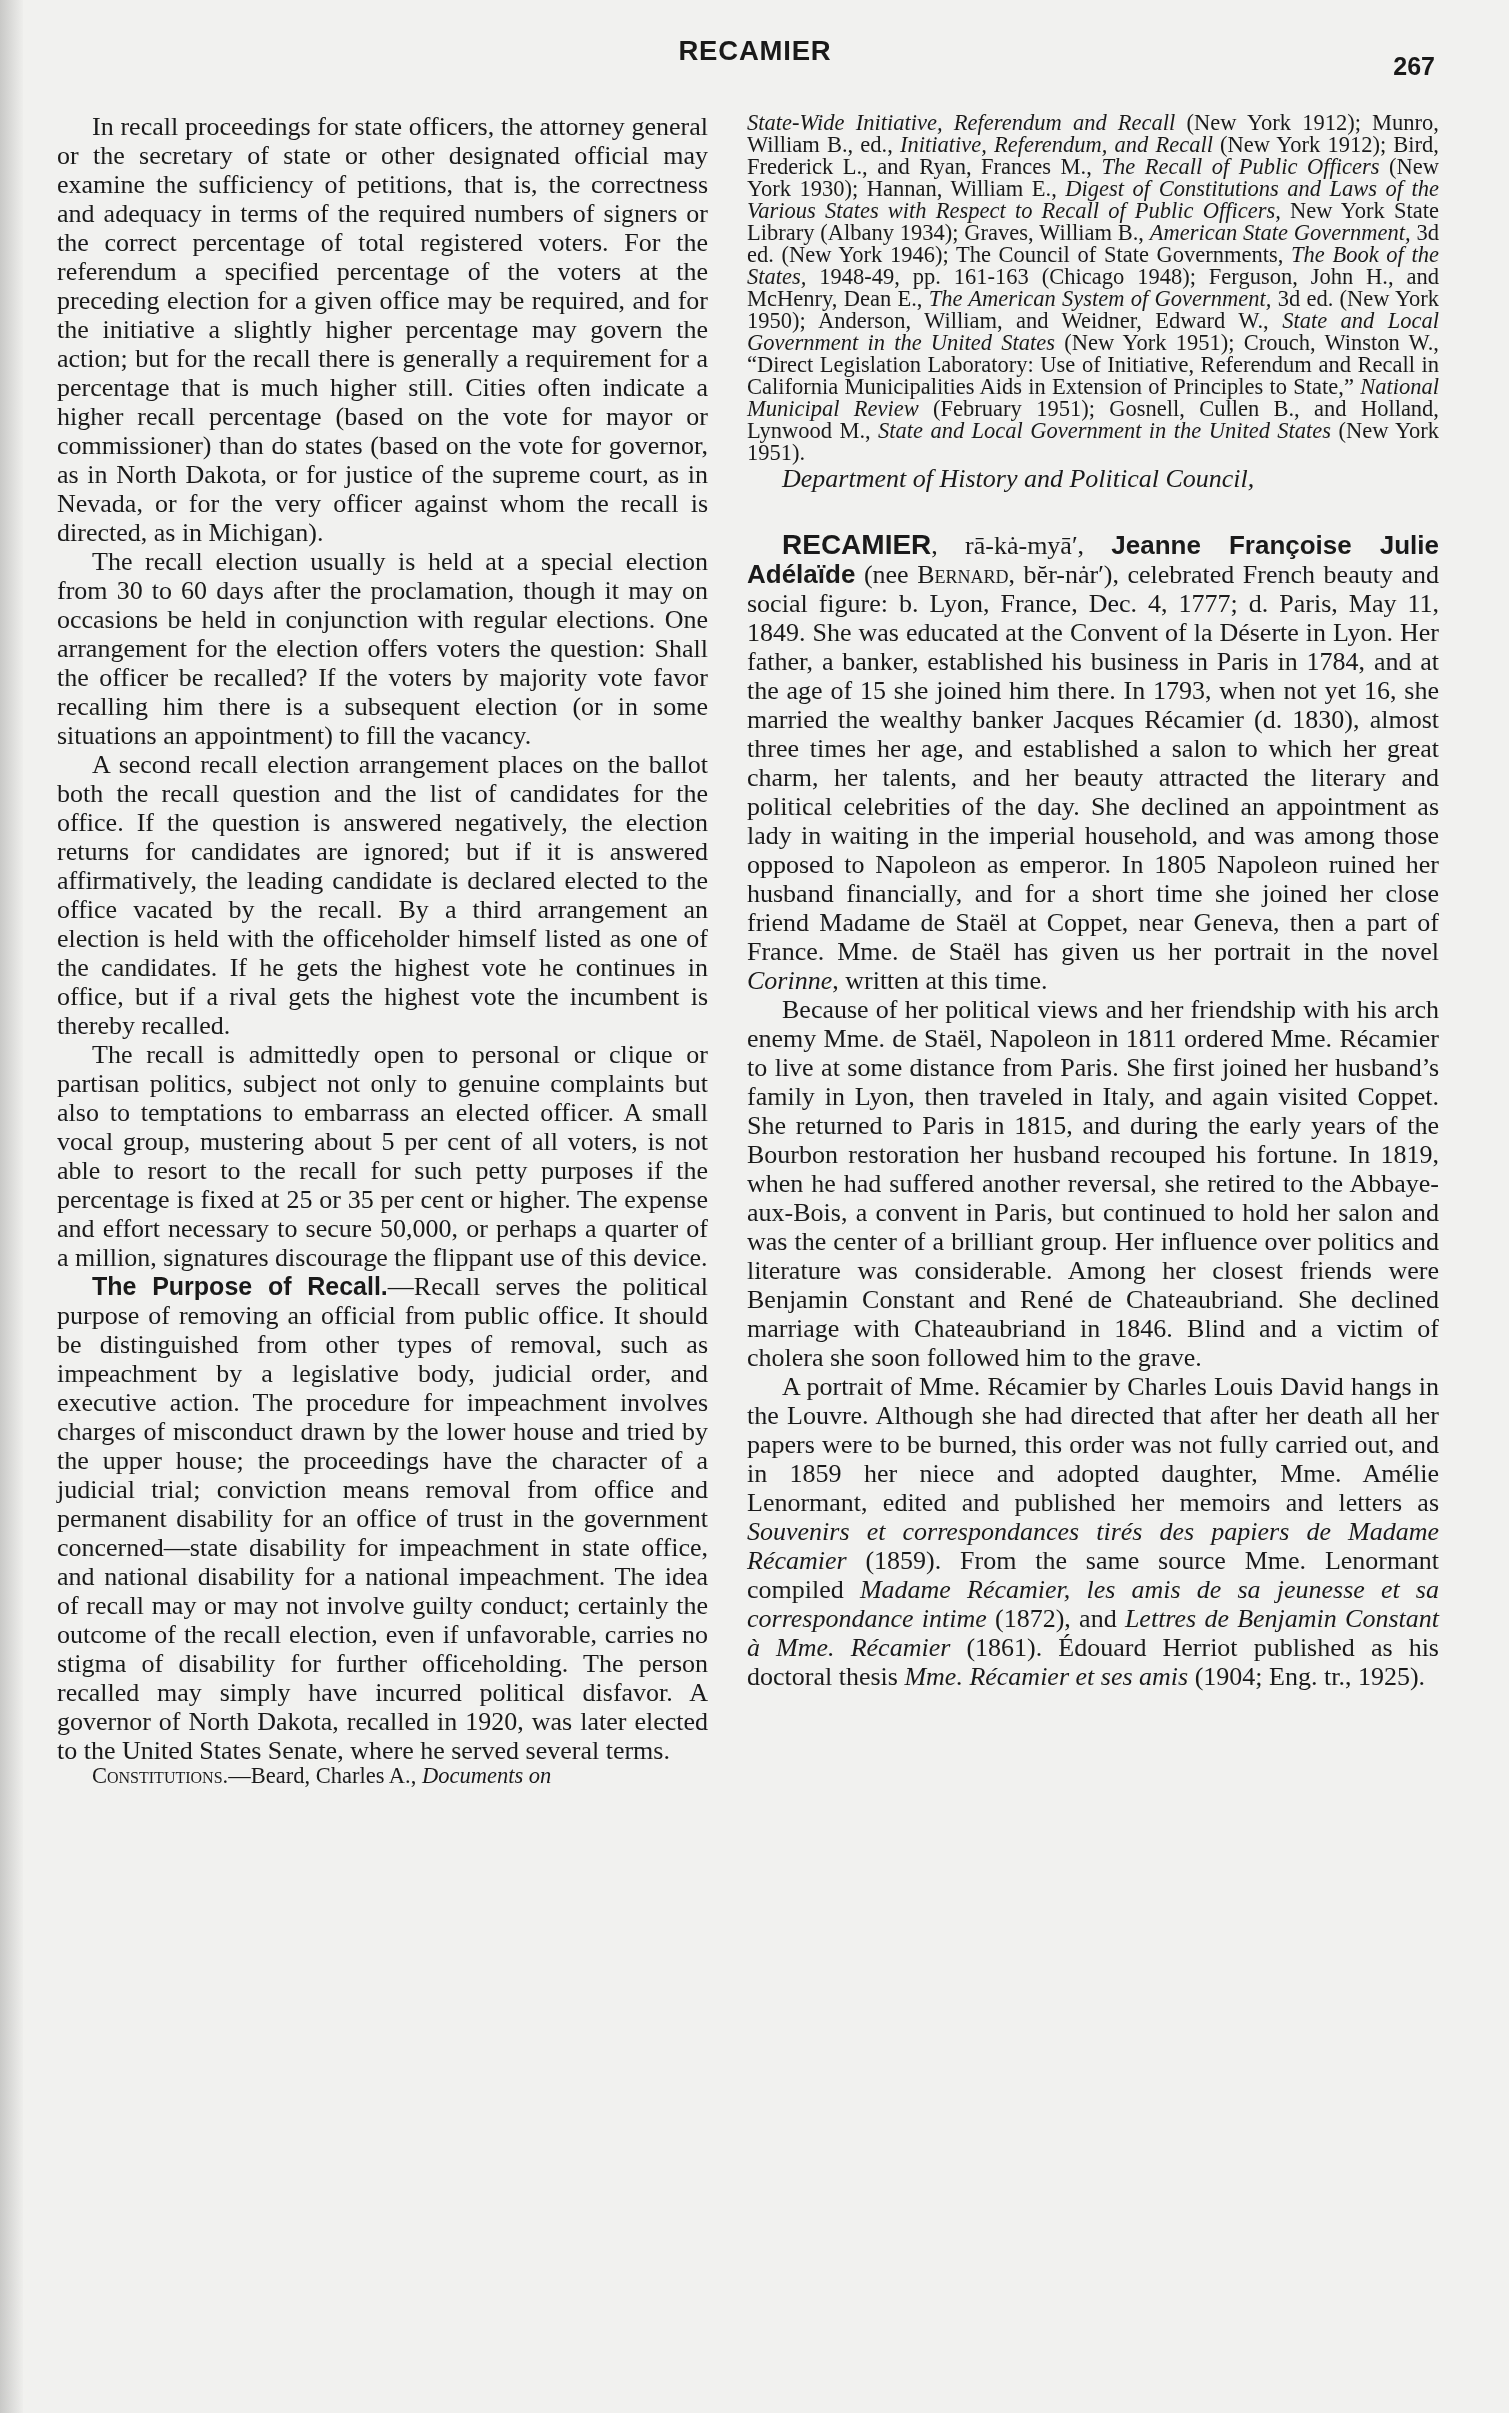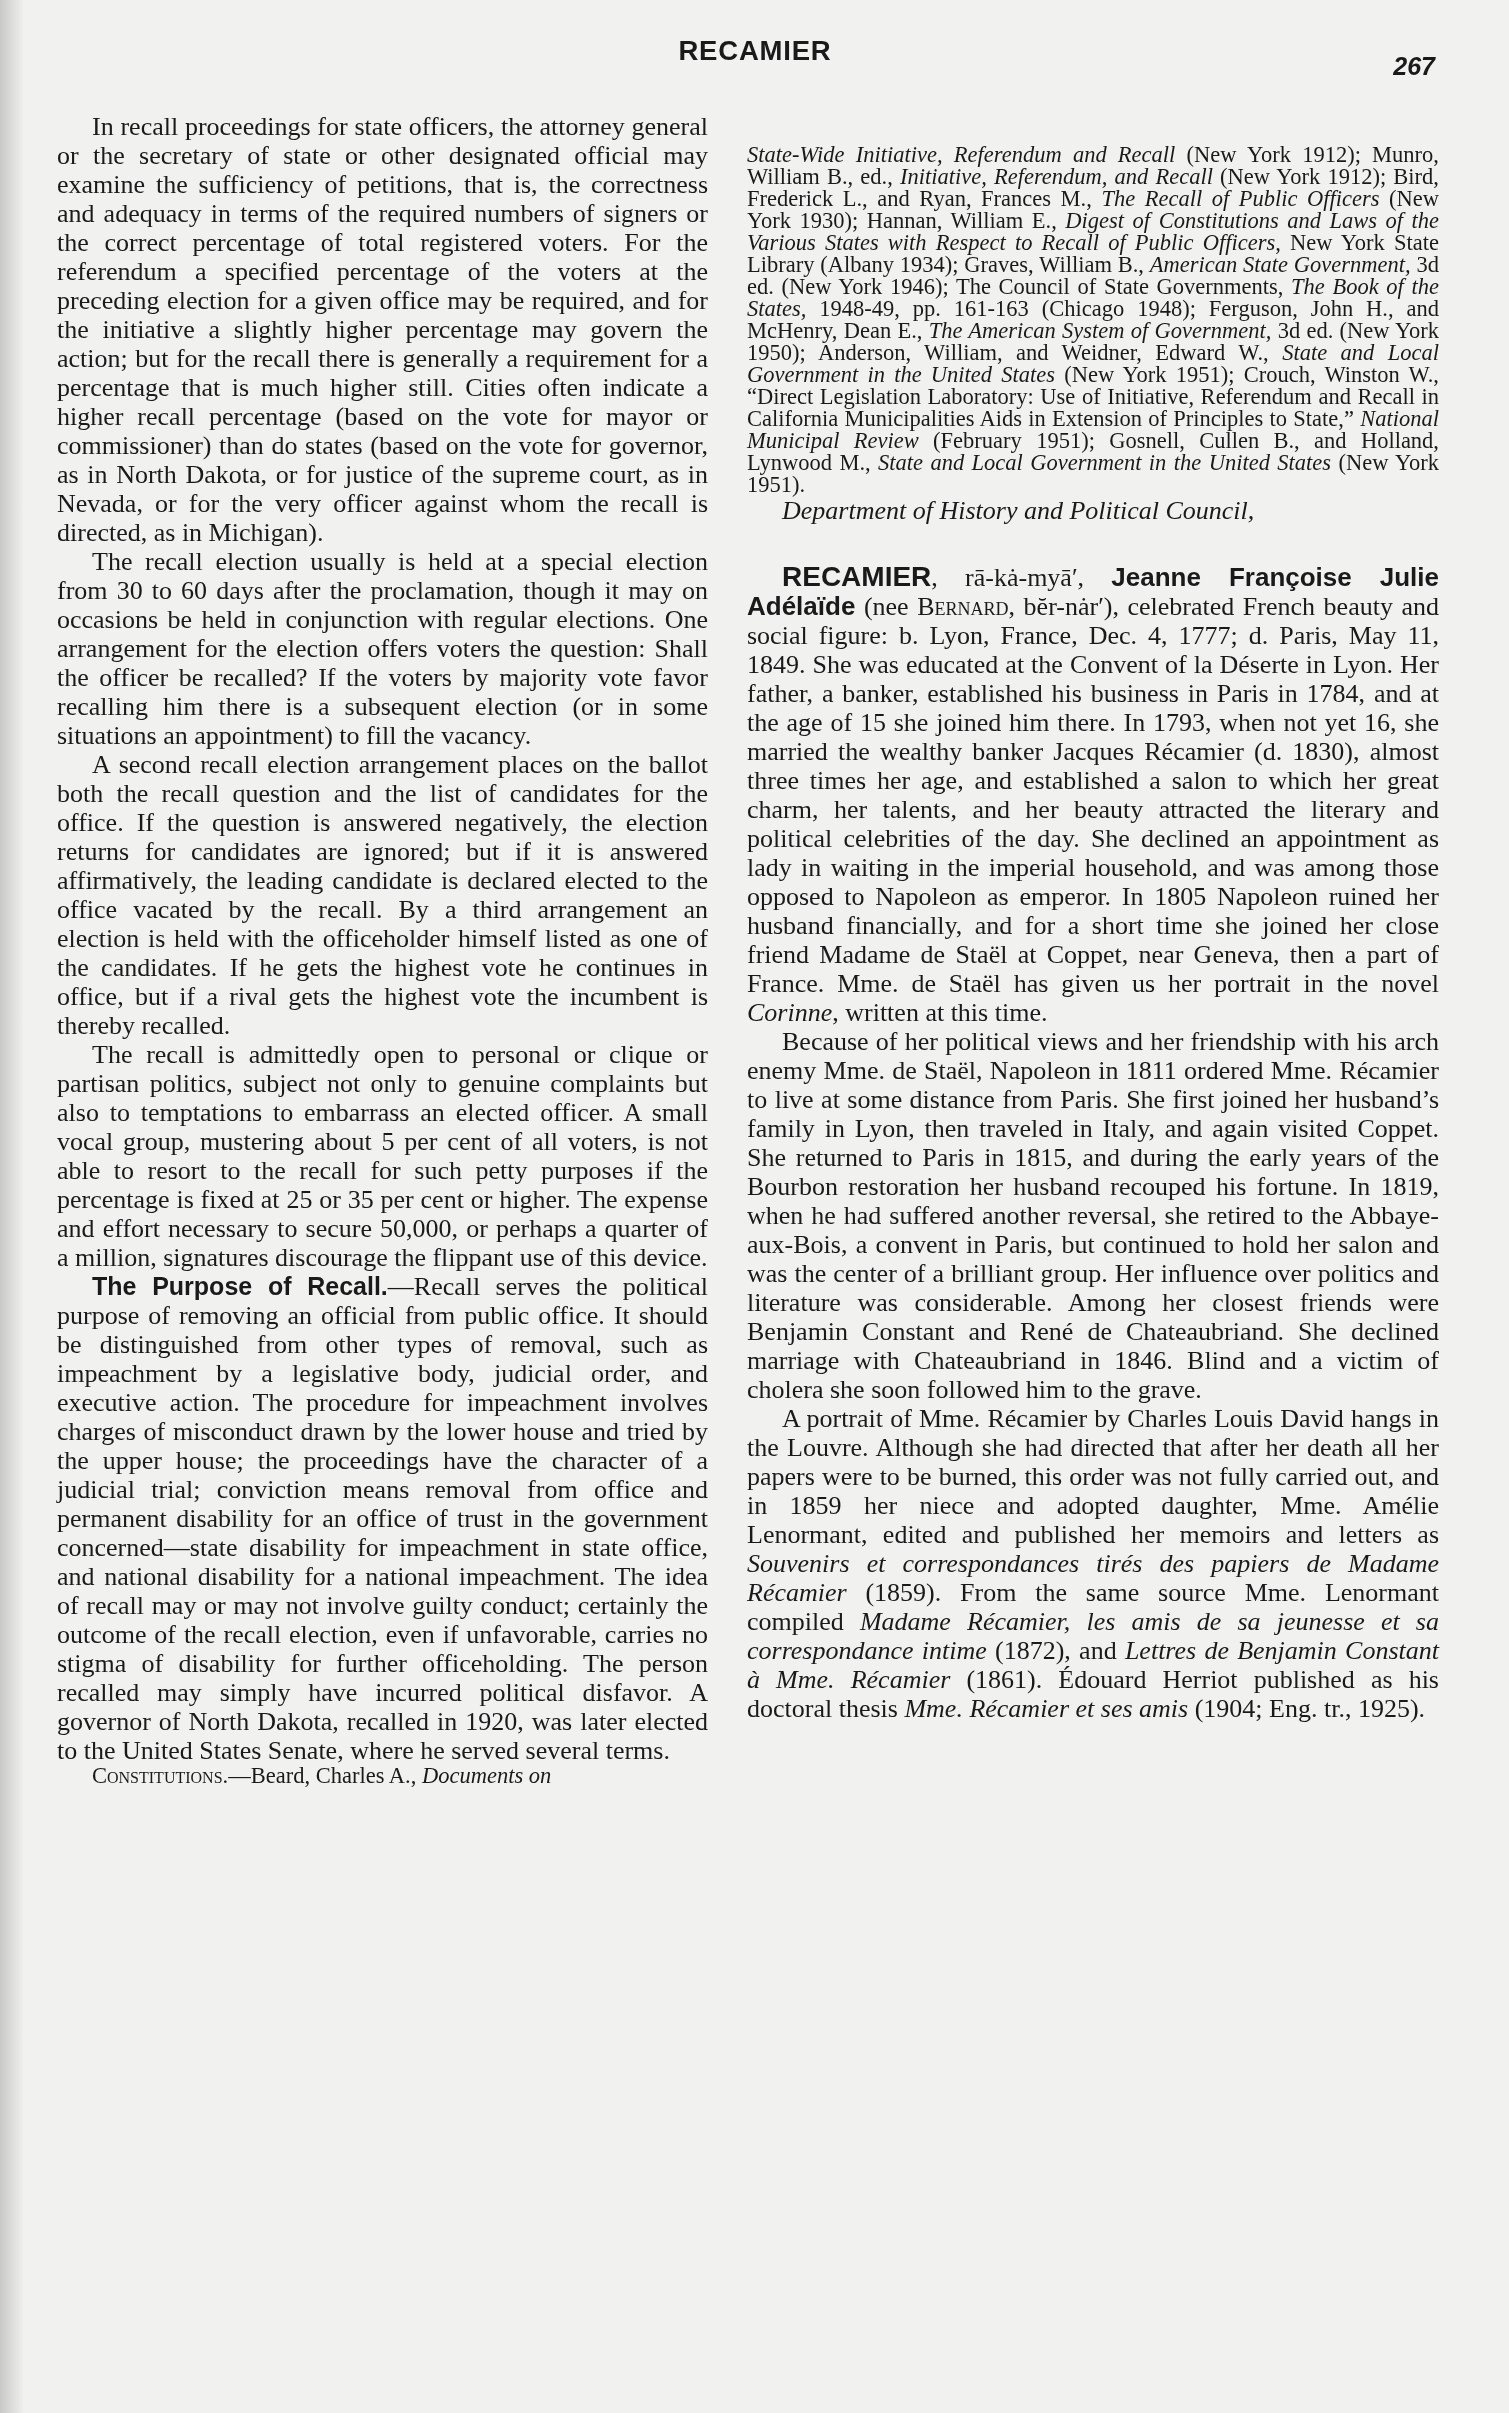--- a/index.html
+++ b/index.html
@@ -14,29 +14,29 @@
     position: absolute; left: 0; top: 0; width: 23px; height: 100%;
     background: linear-gradient(to right, #c9c9c7, #eeeeec);
   }
   .running-head {
     position: absolute; top: 35px; left: 0; width: 100%;
     text-align: center; font-family: "Liberation Sans", sans-serif;
     font-size: 27.5px; letter-spacing: 0.8px; font-weight: bold;
   }
   .page-number {
     position: absolute; top: 52px; right: 75px;
-    font-family: "Liberation Sans", sans-serif; font-size: 25px; font-weight: bold; font-style: italic;
+    font-family: "Liberation Sans", sans-serif; font-size: 25px; font-weight: bold;
   }
   .col {
     position: absolute; top: 112px;
     font-size: 26px; line-height: 29px; text-align: justify;
     hyphens: none;
   }
   .col-left { left: 57px; width: 651px; }
-  .col-right { left: 747px; width: 692px; margin-top: 32px; }
+  .col-right { left: 747px; width: 692px; }
   .col p { margin: 0; text-indent: 35px; }
   .col p.noindent { text-indent: 0; }
   .bib { font-size: 22.5px; line-height: 22px; }
   .it { font-style: italic; }
   .sc { font-variant: small-caps; }
   .bold-sans { font-family: "Liberation Sans", sans-serif; font-weight: bold; }
   .signature { text-align: right; font-size: 23px; line-height: 27px; margin-top: 5px; padding-right: 30px; }
   .affil { font-style: italic; font-size: 26px; line-height: 29px; text-indent: 0; padding-left: 0; }
   .affil .l2 { display: block; padding-left: 35px; }
   .entry-head { margin-top: 37px !important; }

